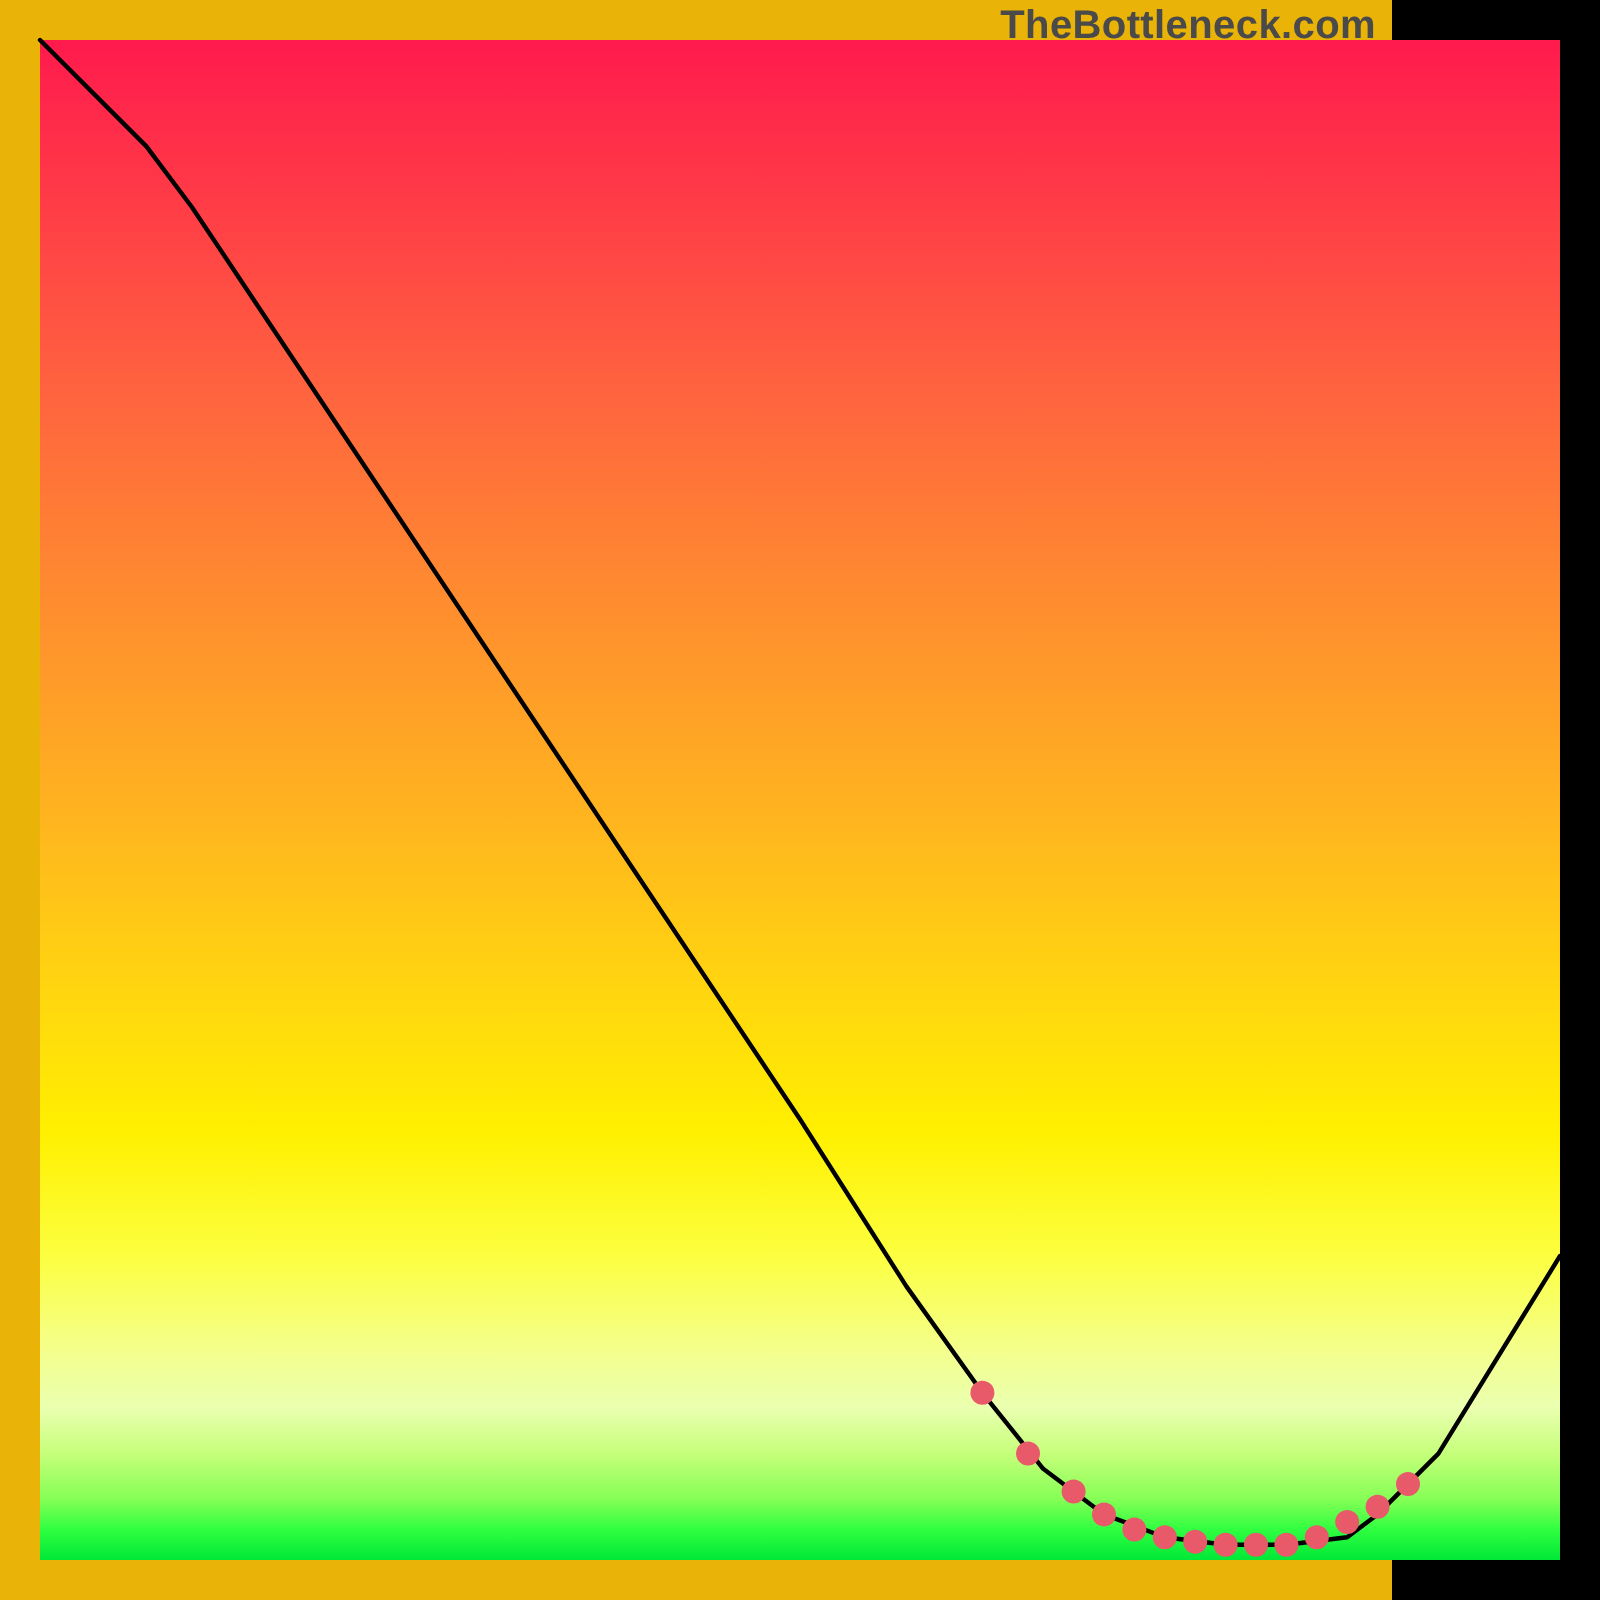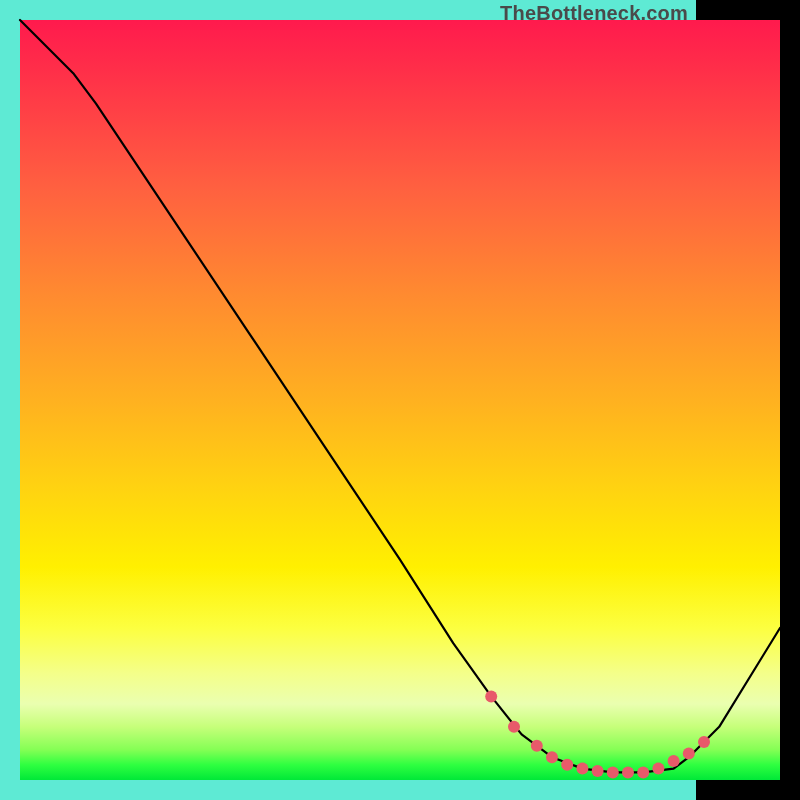--- a/index.html
+++ b/index.html
@@ -8,21 +8,21 @@
     width: 800px;
     height: 800px;
     background: #000;
     overflow: hidden;
     font-family: Arial, Helvetica, sans-serif;
   }
   .frame {
     position: relative;
     width: 696px;
     height: 800px;
-    background: #5eead4;
+    background: #eab308;
   }
   .plot {
     position: absolute;
     left: 20px;
     top: 20px;
     width: 760px;
     height: 760px;
     
     background: linear-gradient(
       to bottom,

